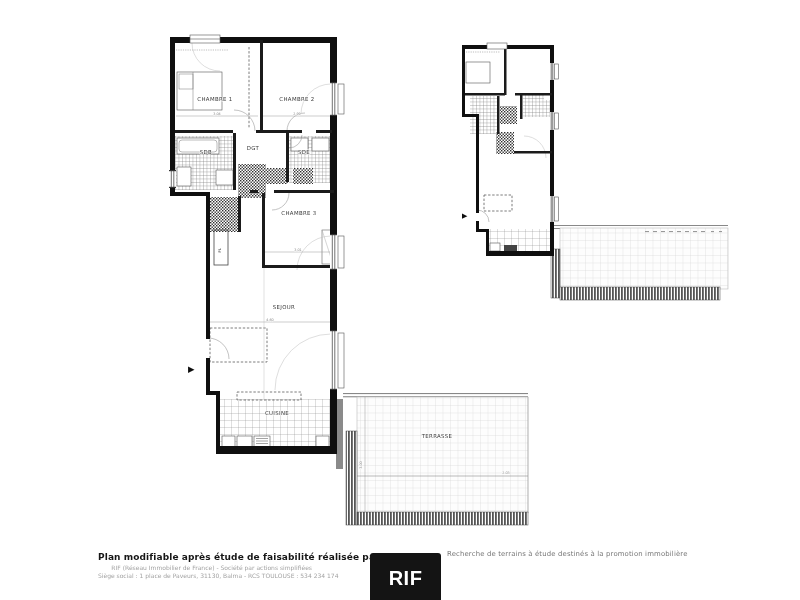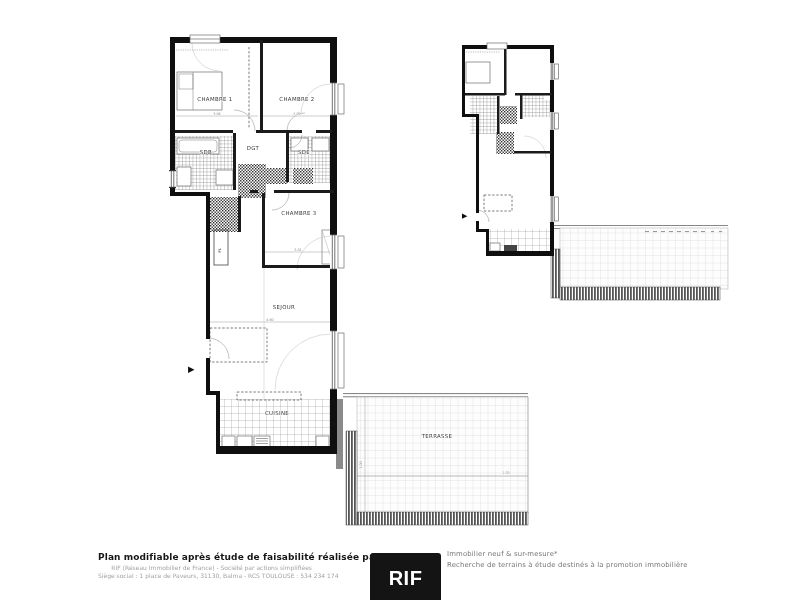--- a/index.html
+++ b/index.html
@@ -309,18 +309,17 @@
 <div class="footer">
   <div class="f-left">
     <div class="f-title">Plan modifiable après étude de faisabilité réalisée par le RIF</div>
     <div class="f-sub">RIF (Réseau Immobilier de France) - Société par actions simplifiées</div>
     <div class="f-sub">Siège social : 1 place de Paveurs, 31130, Balma - RCS TOULOUSE : 534 234 174</div>
   </div>
   <div class="f-logo">
     <span>RIF</span>
   </div>
   <div class="f-right">
-    <div>Immobilier neuf &amp; sur-mesure*</div>
     <div>Recherche de terrains à étude destinés à la promotion immobilière</div>
   </div>
 </div>
 
 </div>
 
 </body></html>

